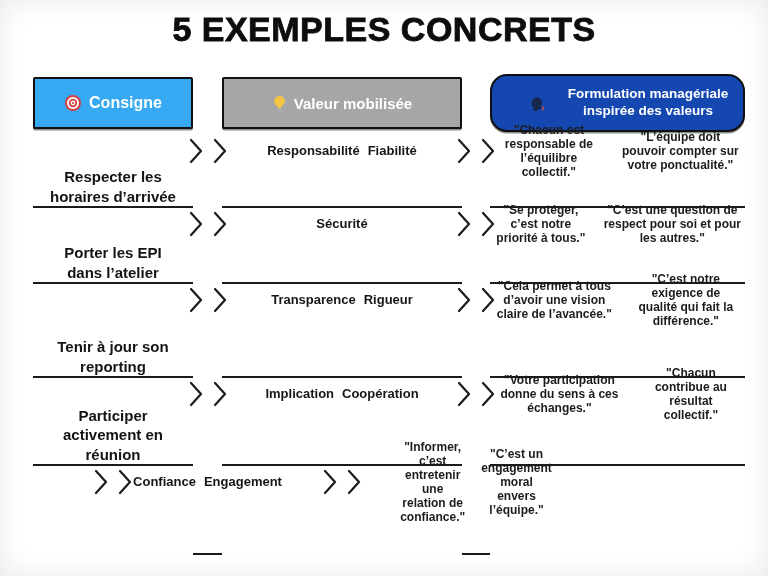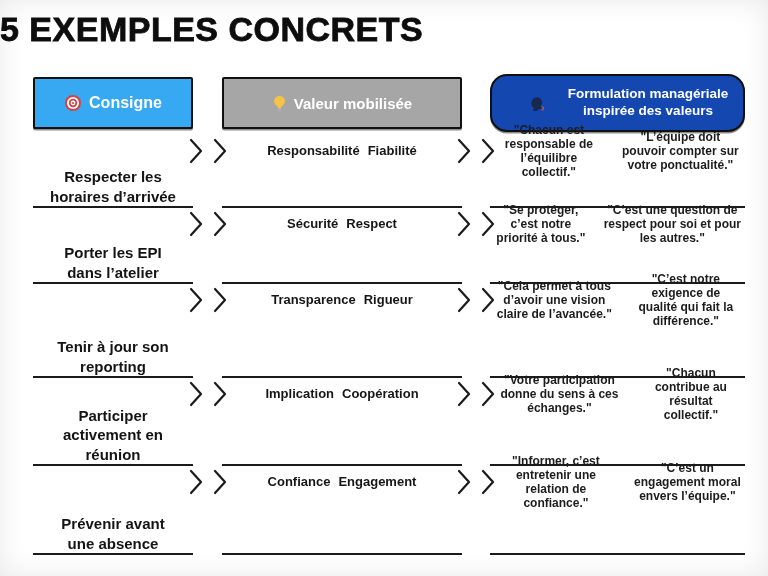--- a/index.html
+++ b/index.html
@@ -2,21 +2,21 @@
 <html><head>
 <meta charset="utf-8">
 <style>
   html,body{margin:0;padding:0;background:#ffffff;}
   .frame{
     position:relative;width:768px;height:576px;background:#ffffff;overflow:hidden;
     font-family:"Liberation Sans","DejaVu Sans",sans-serif;color:#1a1a1a;
     box-shadow: inset 0 0 28px rgba(0,0,0,0.09);
   }
   .title{
-    margin-top:10px;text-align:left;font-size:34px;font-weight:900;
+    margin-top:10px;text-align:center;font-size:34px;font-weight:900;
     letter-spacing:0.5px;color:#0d0d0d;-webkit-text-stroke:0.8px #0d0d0d;
   }
   .grid{
     display:grid;grid-template-columns:160px 29px 240px 28px 255px;
     padding-left:33px;box-sizing:border-box;align-items:stretch;
   }
   .buttons{margin-top:24px;height:60px;align-items:center;}
   .btn{
     display:flex;align-items:center;justify-content:center;gap:7px;
     border:2px solid #101010;border-radius:2px;color:#ffffff;font-weight:700;
@@ -152,21 +152,20 @@
           <span class="chevbox">
               <svg width="16" height="28" viewBox="0 0 16 28">
                 <polyline points="3,3 13,14 3,25" fill="none" stroke="#1b1b1b" stroke-width="2.2" stroke-linecap="round" stroke-linejoin="round"></polyline>
               </svg>
             </span>
         </div>
       </div>
       <div class="cell">
         <div class="pair">
           <div class="item value">Sécurité</div>
-          <div class="item value">Respect</div>
         </div>
       </div>
       <div class="chevcol">
         <div class="pair">
           <span class="chevbox">
               <svg width="16" height="28" viewBox="0 0 16 28">
                 <polyline points="3,3 13,14 3,25" fill="none" stroke="#1b1b1b" stroke-width="2.2" stroke-linecap="round" stroke-linejoin="round"></polyline>
               </svg>
             </span>
           <span class="chevbox">
@@ -270,23 +269,20 @@
       </div>
       <div class="cell">
         <div class="pair">
           <div class="item quote">"Votre participation donne du sens à ces échanges."</div>
           <div class="item quote">"Chacun contribue au résultat collectif."</div>
         </div>
       </div>
     </div>
 
     <div class="row row-5">
-      <div class="cell c1">
-        <span>Prévenir avant une absence</span>
-      </div>
       <div class="chevcol">
         <div class="pair">
           <span class="chevbox">
               <svg width="16" height="28" viewBox="0 0 16 28">
                 <polyline points="3,3 13,14 3,25" fill="none" stroke="#1b1b1b" stroke-width="2.2" stroke-linecap="round" stroke-linejoin="round"></polyline>
               </svg>
             </span>
           <span class="chevbox">
               <svg width="16" height="28" viewBox="0 0 16 28">
                 <polyline points="3,3 13,14 3,25" fill="none" stroke="#1b1b1b" stroke-width="2.2" stroke-linecap="round" stroke-linejoin="round"></polyline>

